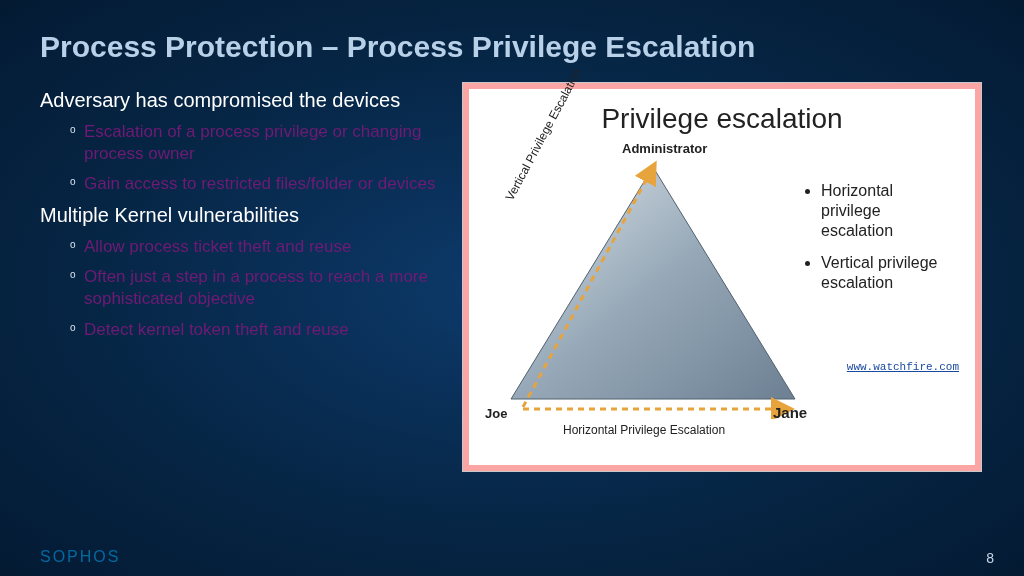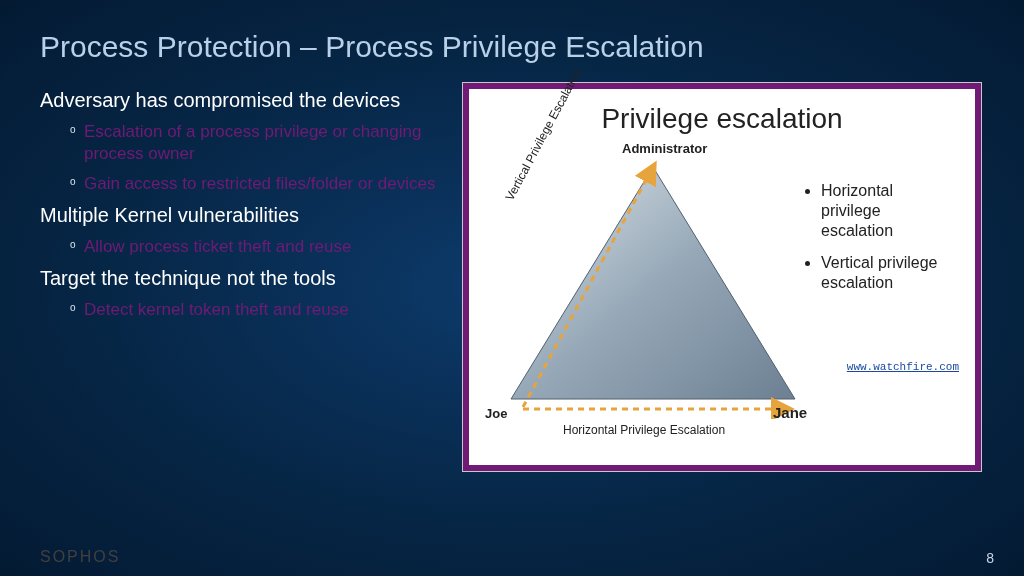--- a/index.html
+++ b/index.html
@@ -7,21 +7,21 @@
     width: 1024px;
     height: 576px;
     background: radial-gradient(ellipse at center, #0d3a6b 0%, #062544 60%, #041a33 100%);
     font-family: "Segoe UI", Arial, sans-serif;
     color: #ffffff;
     position: relative;
     overflow: hidden;
   }
   .title {
     font-size: 30px;
-    font-weight: 400;
+    font-weight: 700;
     color: #b8d0e8;
     padding: 30px 40px 18px 40px;
   }
   .content {
     display: flex;
     padding: 0 40px;
   }
   .left {
     flex: 0 0 420px;
     padding-right: 10px;
@@ -55,21 +55,21 @@
     font-size: 10px;
     color: #d8e4f0;
   }
   .right {
     flex: 1;
     display: flex;
     justify-content: center;
     align-items: flex-start;
   }
   .diagram {
-    background: #701a75;
+    background: #fca5a5;
     border: 1px solid #c5c9cc;
     width: 520px;
     height: 390px;
     padding: 6px;
     position: relative;
   }
   .diagram-inner {
     background: #ffffff;
     width: 100%;
     height: 100%;
@@ -148,21 +148,21 @@
     left: 80px;
     font-size: 12px;
   }
   .footer-brand {
     position: absolute;
     bottom: 10px;
     left: 40px;
     font-size: 16px;
     letter-spacing: 2px;
     font-weight: 400;
-    color: #404040;
+    color: #0369a1;
     font-family: Arial, sans-serif;
   }
   .page-num {
     position: absolute;
     bottom: 10px;
     right: 30px;
     font-size: 14px;
     color: #c8d6e6;
   }
   svg.tri {
@@ -181,23 +181,23 @@
 
     <div class="heading">Adversary has compromised the devices</div>
     <ul class="sub">
       <li>Escalation of a process privilege or changing process owner</li>
       <li>Gain access to restricted files/folder or devices</li>
     </ul>
 
     <div class="heading">Multiple Kernel vulnerabilities</div>
     <ul class="sub">
       <li>Allow process ticket theft and reuse</li>
+      <li>Often just a step in a process to reach a more sophisticated objective</li>
     </ul>
 
-    <div class="heading">Target the technique not the tools</div>
     <ul class="sub">
       <li>Detect kernel token theft and reuse</li>
     </ul>
 
   </div>
 
   <div class="right">
     <div class="diagram">
       <div class="diagram-inner">
         <div class="dia-title">Privilege escalation</div>

